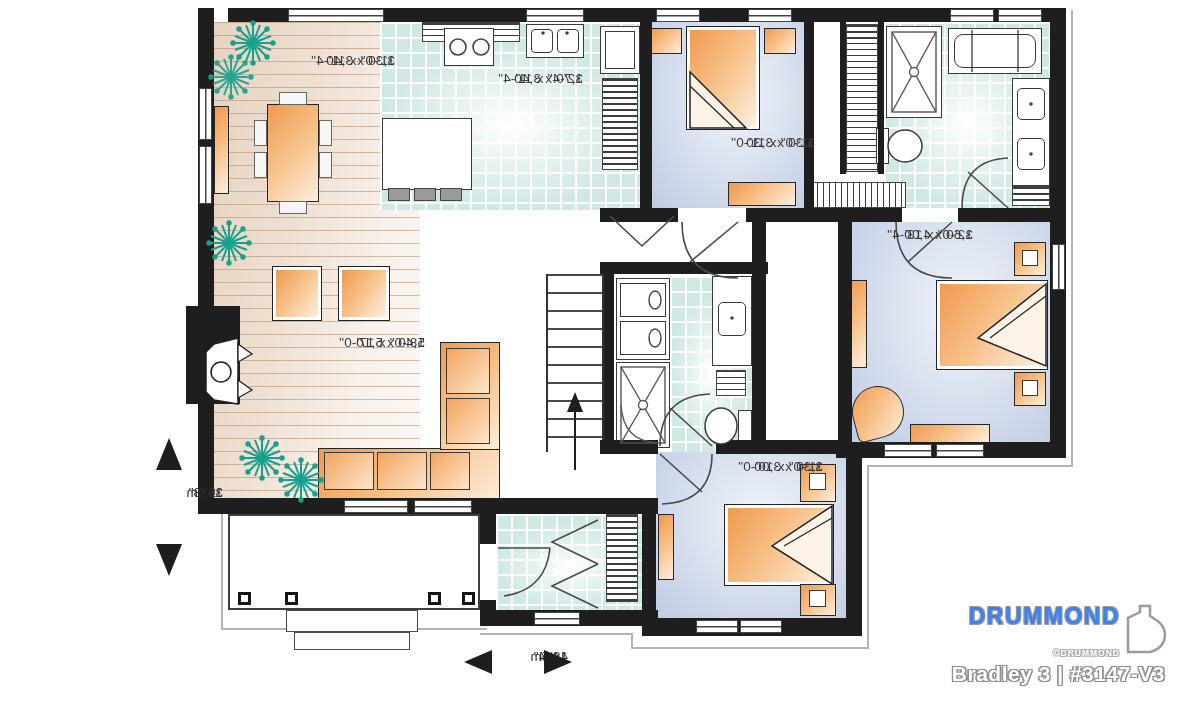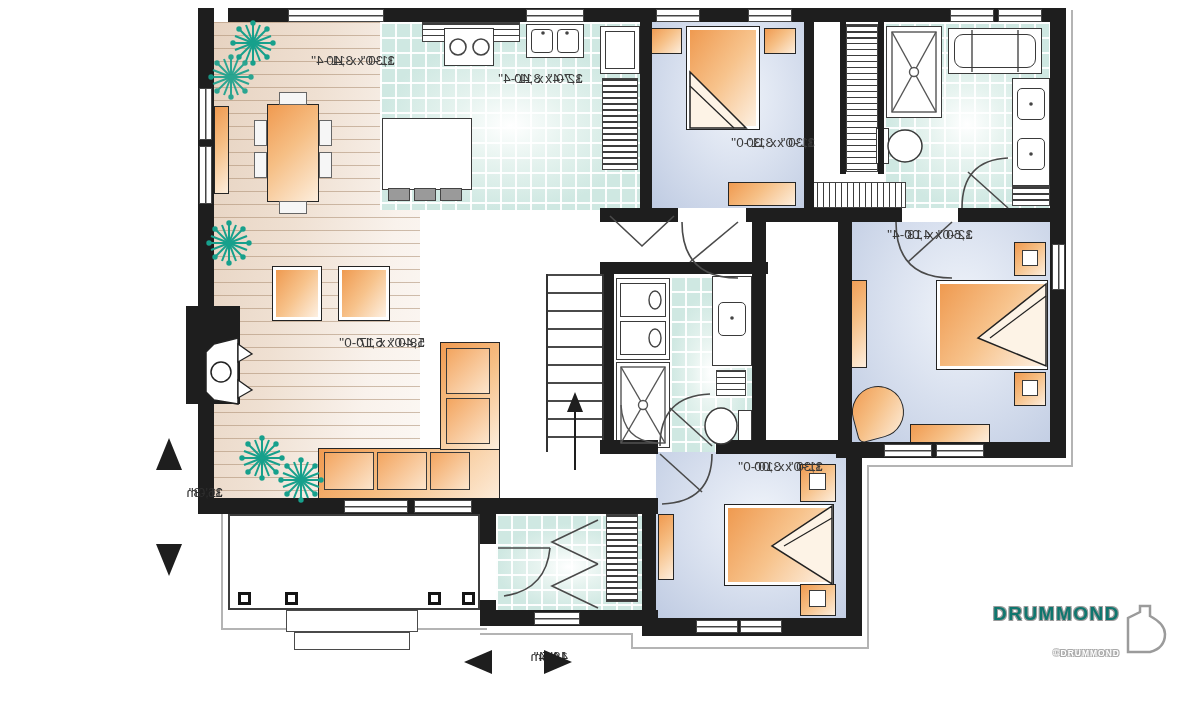--- a/index.html
+++ b/index.html
@@ -39,21 +39,21 @@
   .triU{width:0;height:0;border-left:13px solid transparent;border-right:13px solid transparent;border-bottom:32px solid #1e1e1e;}
   .triD{width:0;height:0;border-left:13px solid transparent;border-right:13px solid transparent;border-top:32px solid #1e1e1e;}
   .triL{width:0;height:0;border-top:12px solid transparent;border-bottom:12px solid transparent;border-right:28px solid #1e1e1e;}
   .triR{width:0;height:0;border-top:12px solid transparent;border-bottom:12px solid transparent;border-left:28px solid #1e1e1e;}
   
   .porch{background:#fff;border:2px solid #3d3d3d;}
   .ghost{border:2px solid #b4b4b4;background:transparent;}
   .col{width:13px;height:13px;background:#fff;border:3.5px solid #141414;}
   .step{background:#fff;border:1.6px solid #4a4a4a;}
   
-  .logo-line{font-weight:700;color:#0f766e;letter-spacing:1.5px;font-size:19px;text-align:right;line-height:1.1;
+  .logo-line{font-weight:700;color:#3b82f6;letter-spacing:1.5px;font-size:23px;text-align:right;line-height:1.1;
      text-shadow:-1px -1px 0 #9b9b9b,1px -1px 0 #9b9b9b,-1px 1px 0 #9b9b9b,1px 1px 0 #9b9b9b;}
   .logo-copy{font-size:8.5px;font-weight:700;color:#fff;letter-spacing:1px;text-align:right;
      text-shadow:-1px -1px 0 #aaa,1px -1px 0 #aaa,-1px 1px 0 #aaa,1px 1px 0 #aaa;}
   .logo-plan{font-size:21px;font-weight:700;color:#fff;letter-spacing:.5px;text-align:right;
      text-shadow:-1.4px -1.4px 0 #8e8e8e,1.4px -1.4px 0 #8e8e8e,-1.4px 1.4px 0 #8e8e8e,1.4px 1.4px 0 #8e8e8e;}
   svg.overlay{position:absolute;left:0;top:0;}
 </style>
 </head>
 <body>
 
@@ -368,15 +368,16 @@
   <div class="triL" style="left:464px;top:650px;"></div>
   <div class="dim" style="left:458px;top:648px;">
     <div>48'-4"</div>
     <div>14,5m</div>
   </div>
   <div class="triR" style="left:544px;top:650px;"></div>
 
   <div style="left:940px;top:604px;width:245px;height:100px;">
     <div class="logo-line" style="left:0;top:0;width:180px;">DRUMMOND</div>
     <div class="logo-copy" style="left:0;top:44px;width:180px;">©DRUMMOND</div>
+    <div class="logo-plan" style="left:0;top:58px;width:225px;">Bradley 3 | #3147-V3</div>
   </div>
 
 </div>
 
 </body></html>

